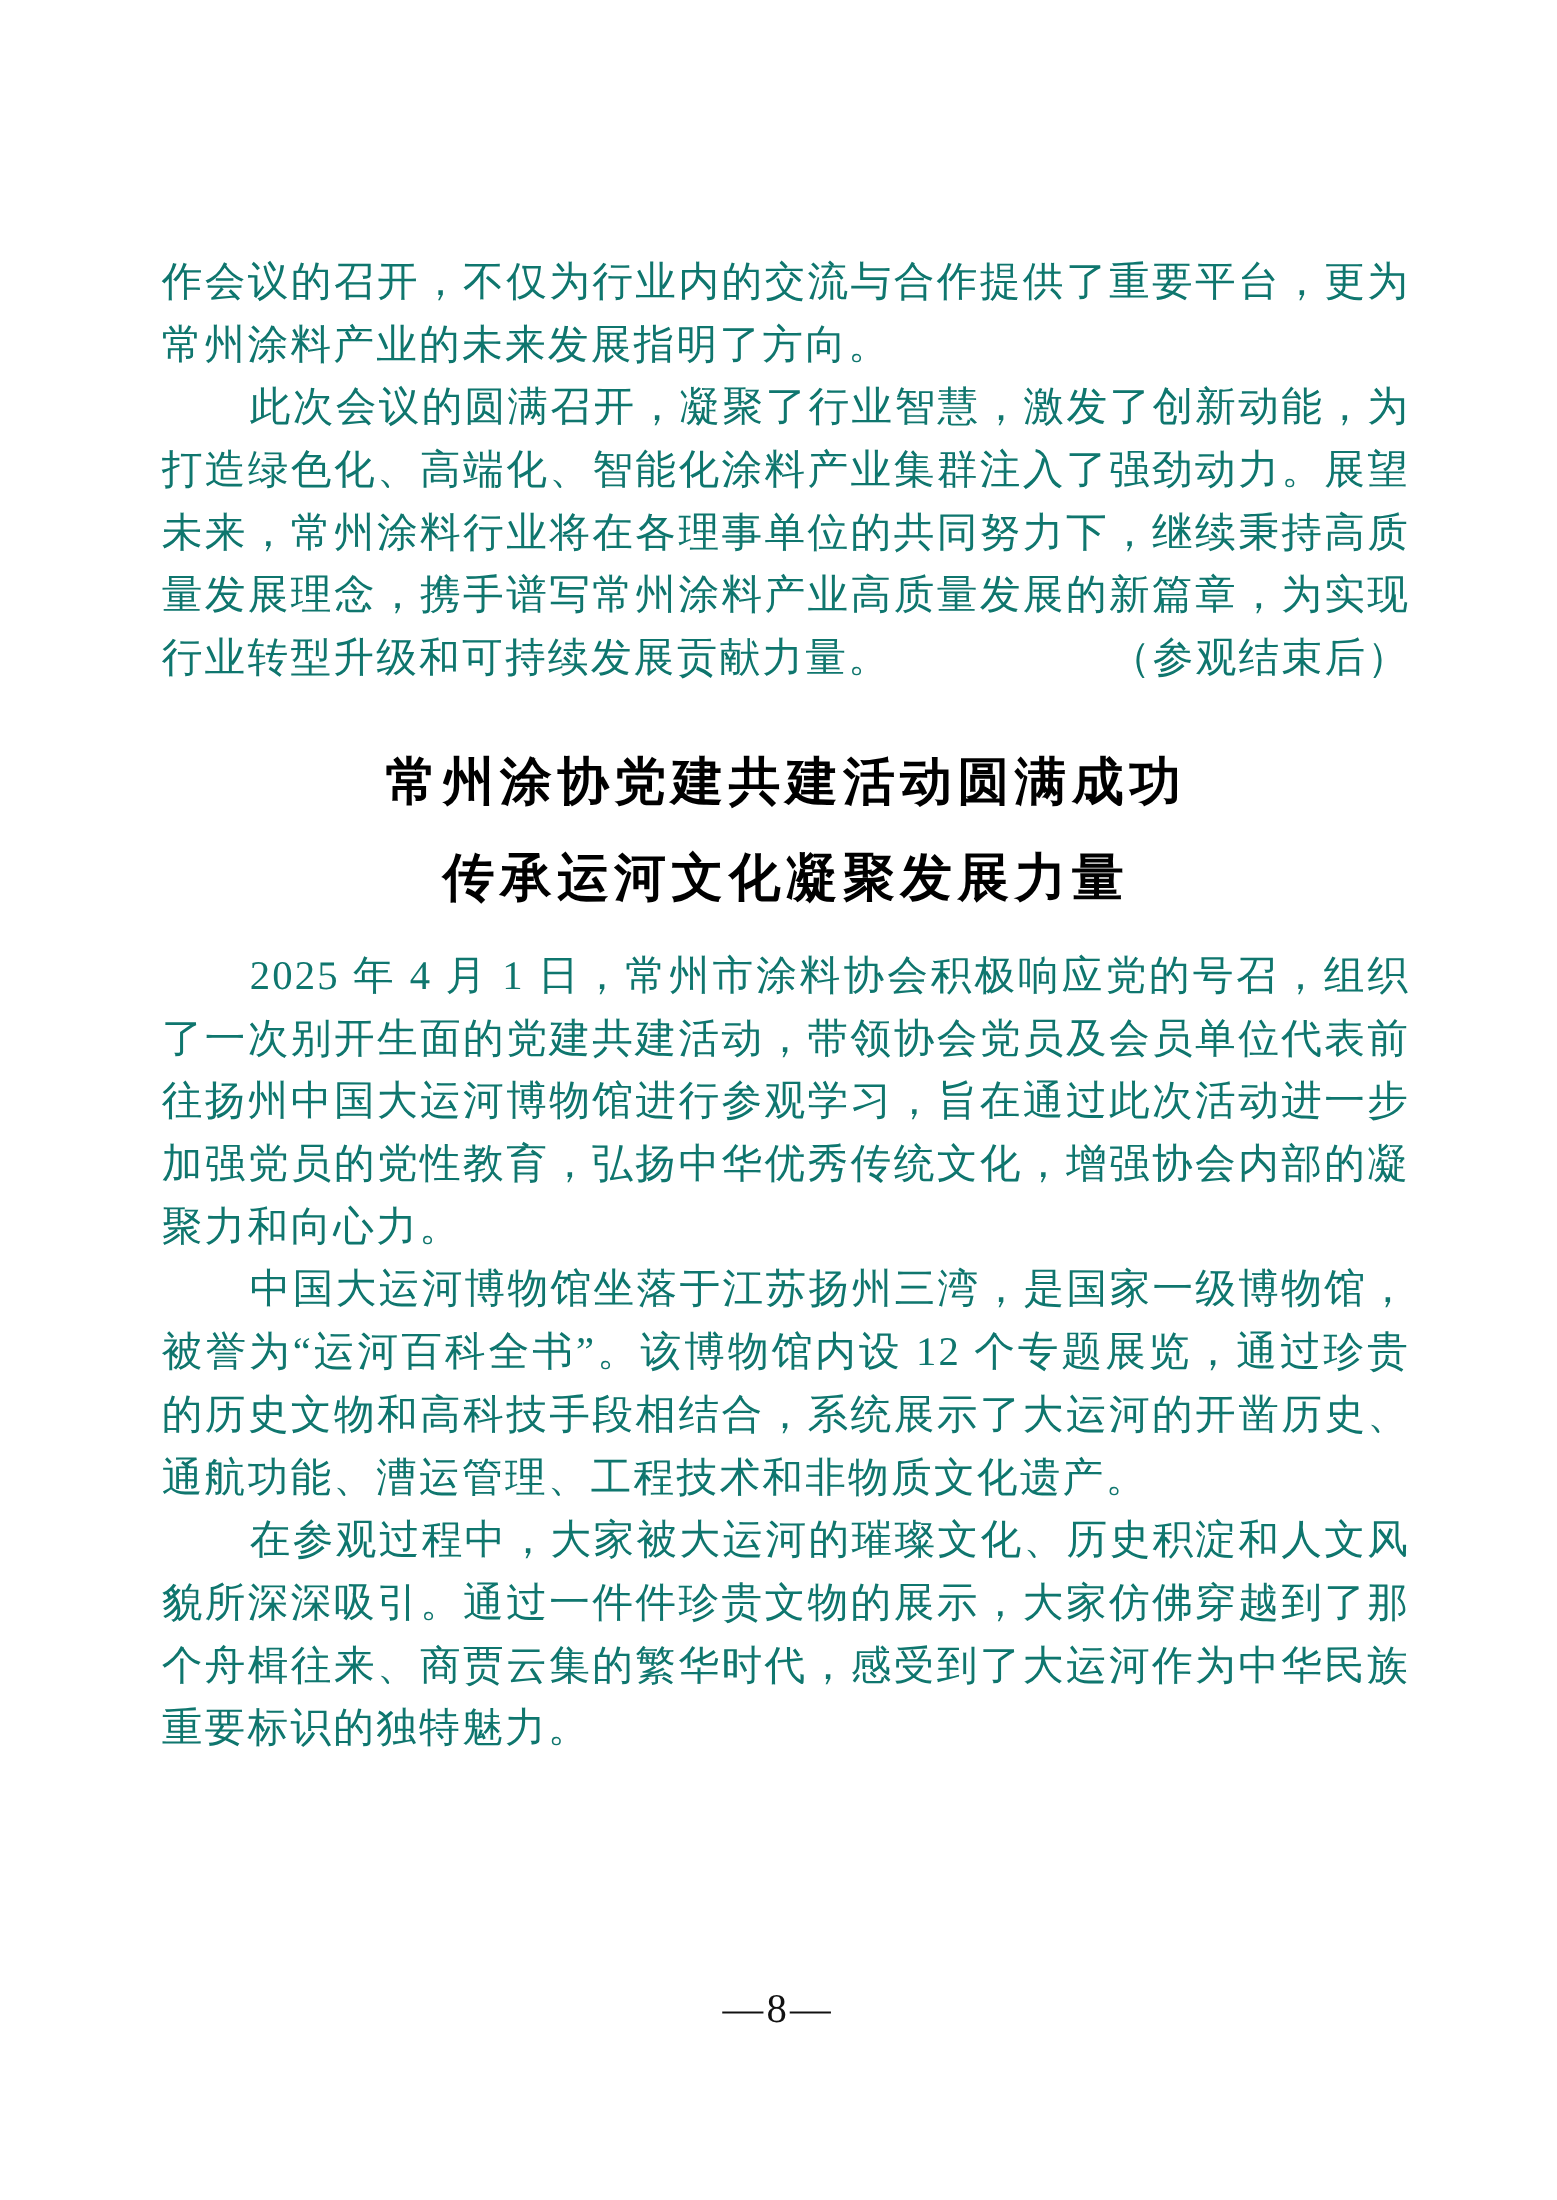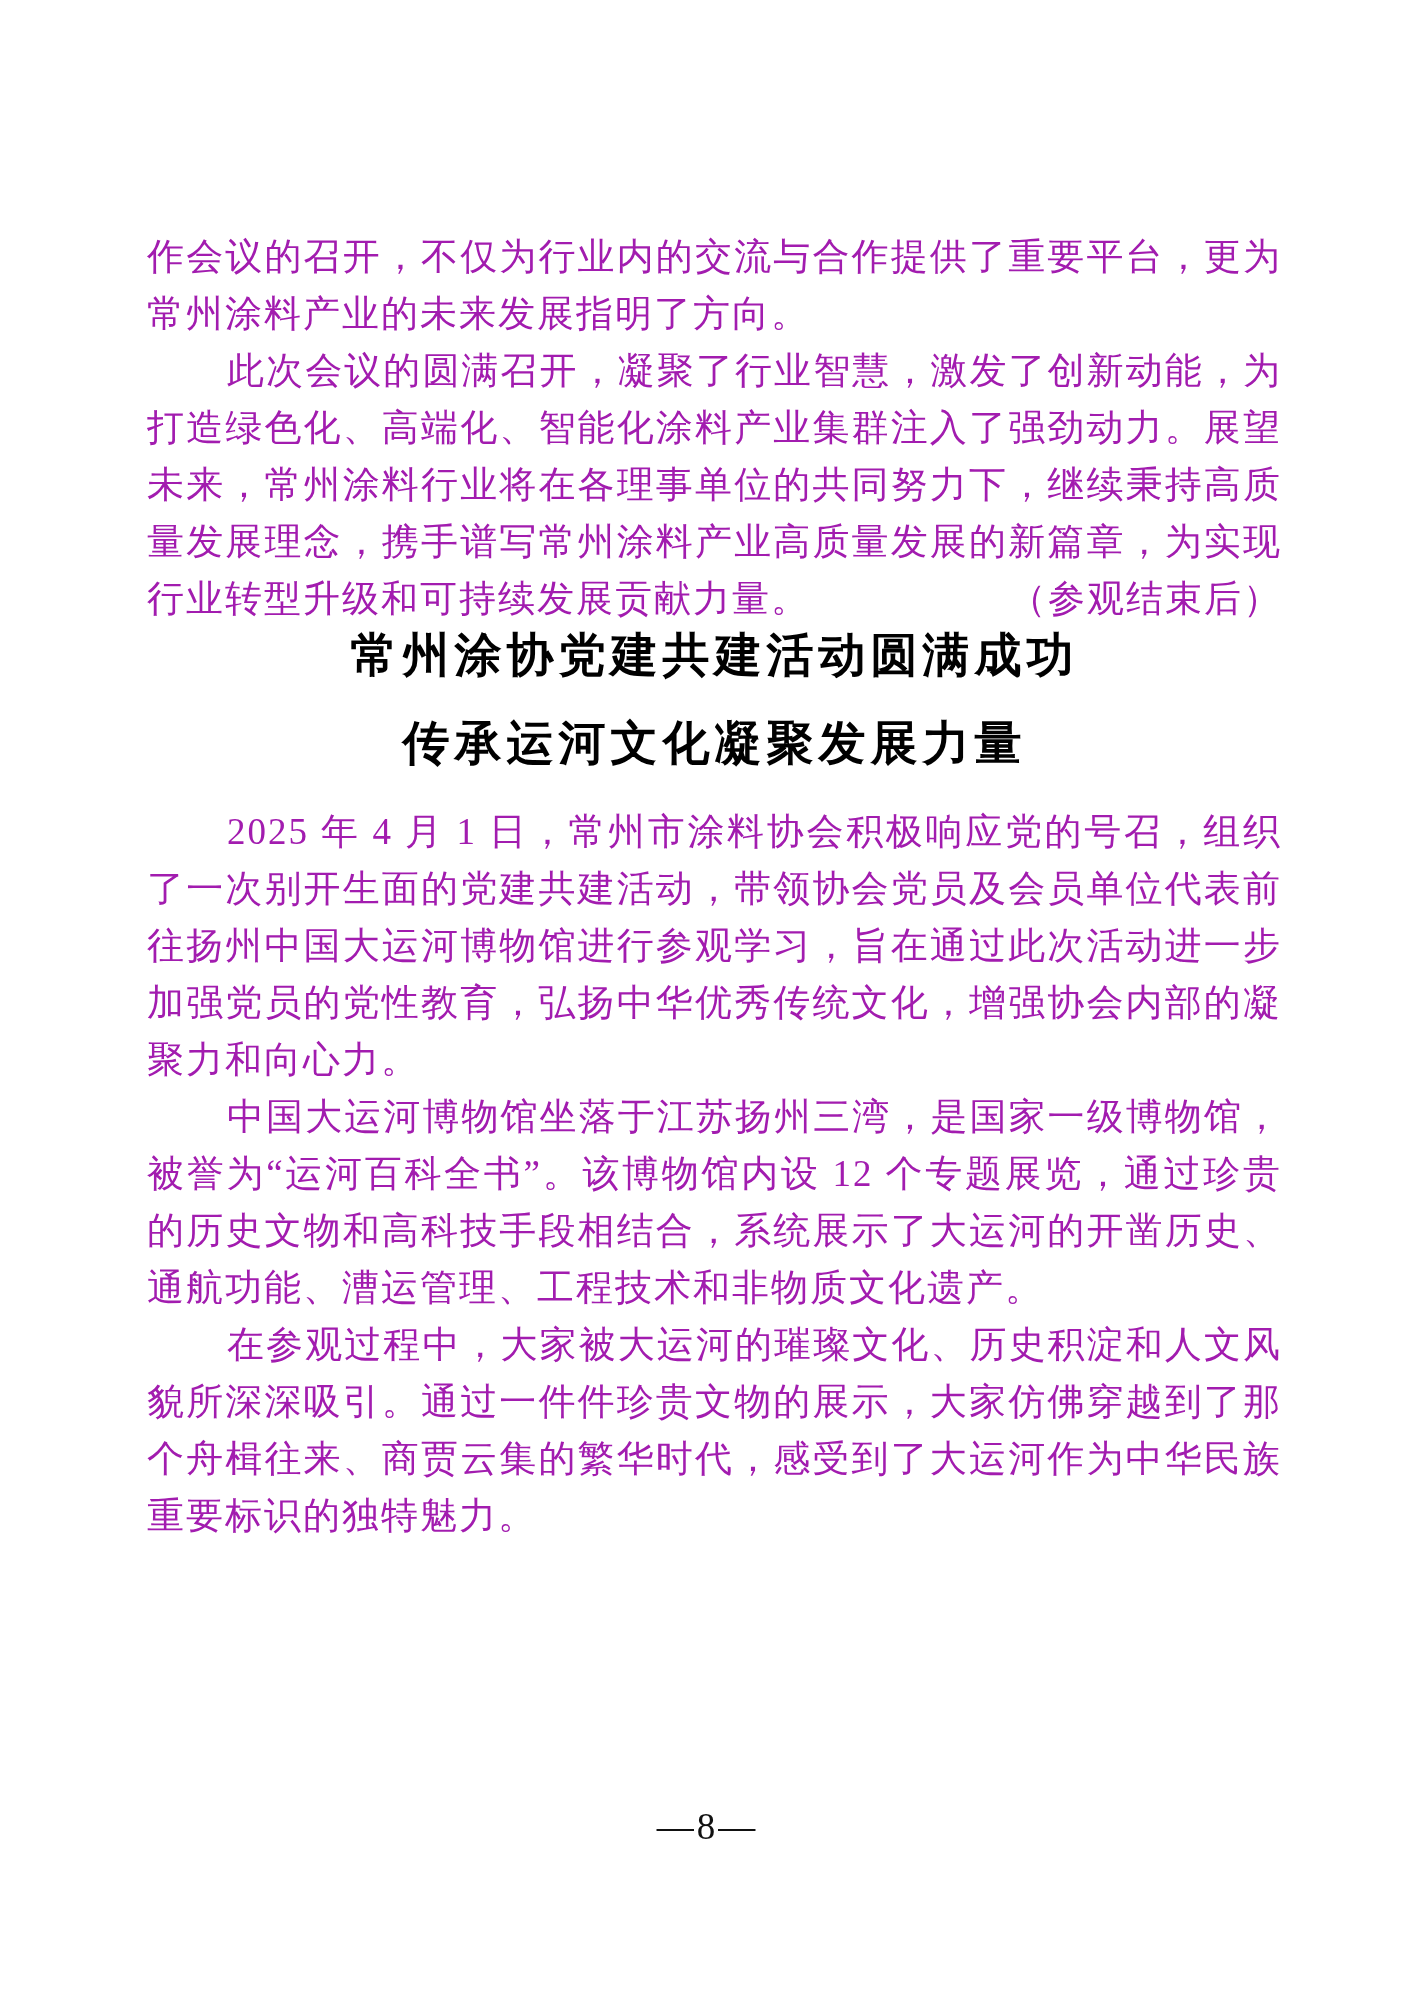--- a/index.html
+++ b/index.html
@@ -18,41 +18,41 @@
     top: 228px;
     left: 147px;
     width: 1135px;
   }
   .body-text {
     font-size: 37px;
     line-height: 57px;
     letter-spacing: 2px;
     text-align: justify;
     text-justify: inter-character;
-    color: #a21caf;
+    color: #0f766e;
   }
   .indent { text-indent: 80px; }
   .no-indent { text-indent: 0; }
   .attributed { position: relative; }
   .attribution {
     position: absolute;
     right: 0;
     bottom: 0;
     letter-spacing: 2px;
     white-space: nowrap;
   }
   .article-title {
     font-size: 47px;
     line-height: 56px;
     font-weight: bold;
     text-align: center;
     letter-spacing: 5px;
     color: #000000;
   }
-  .title-1 { }
+  .title-1 { margin-top: 56px; }
   .title-2 { margin-top: 32px; margin-bottom: 32px; }
   .page-number {
     position: absolute;
     top: 1798px;
     left: 0;
     width: 100%;
     text-align: center;
     font-size: 37px;
     line-height: 57px;
     letter-spacing: 3px;

